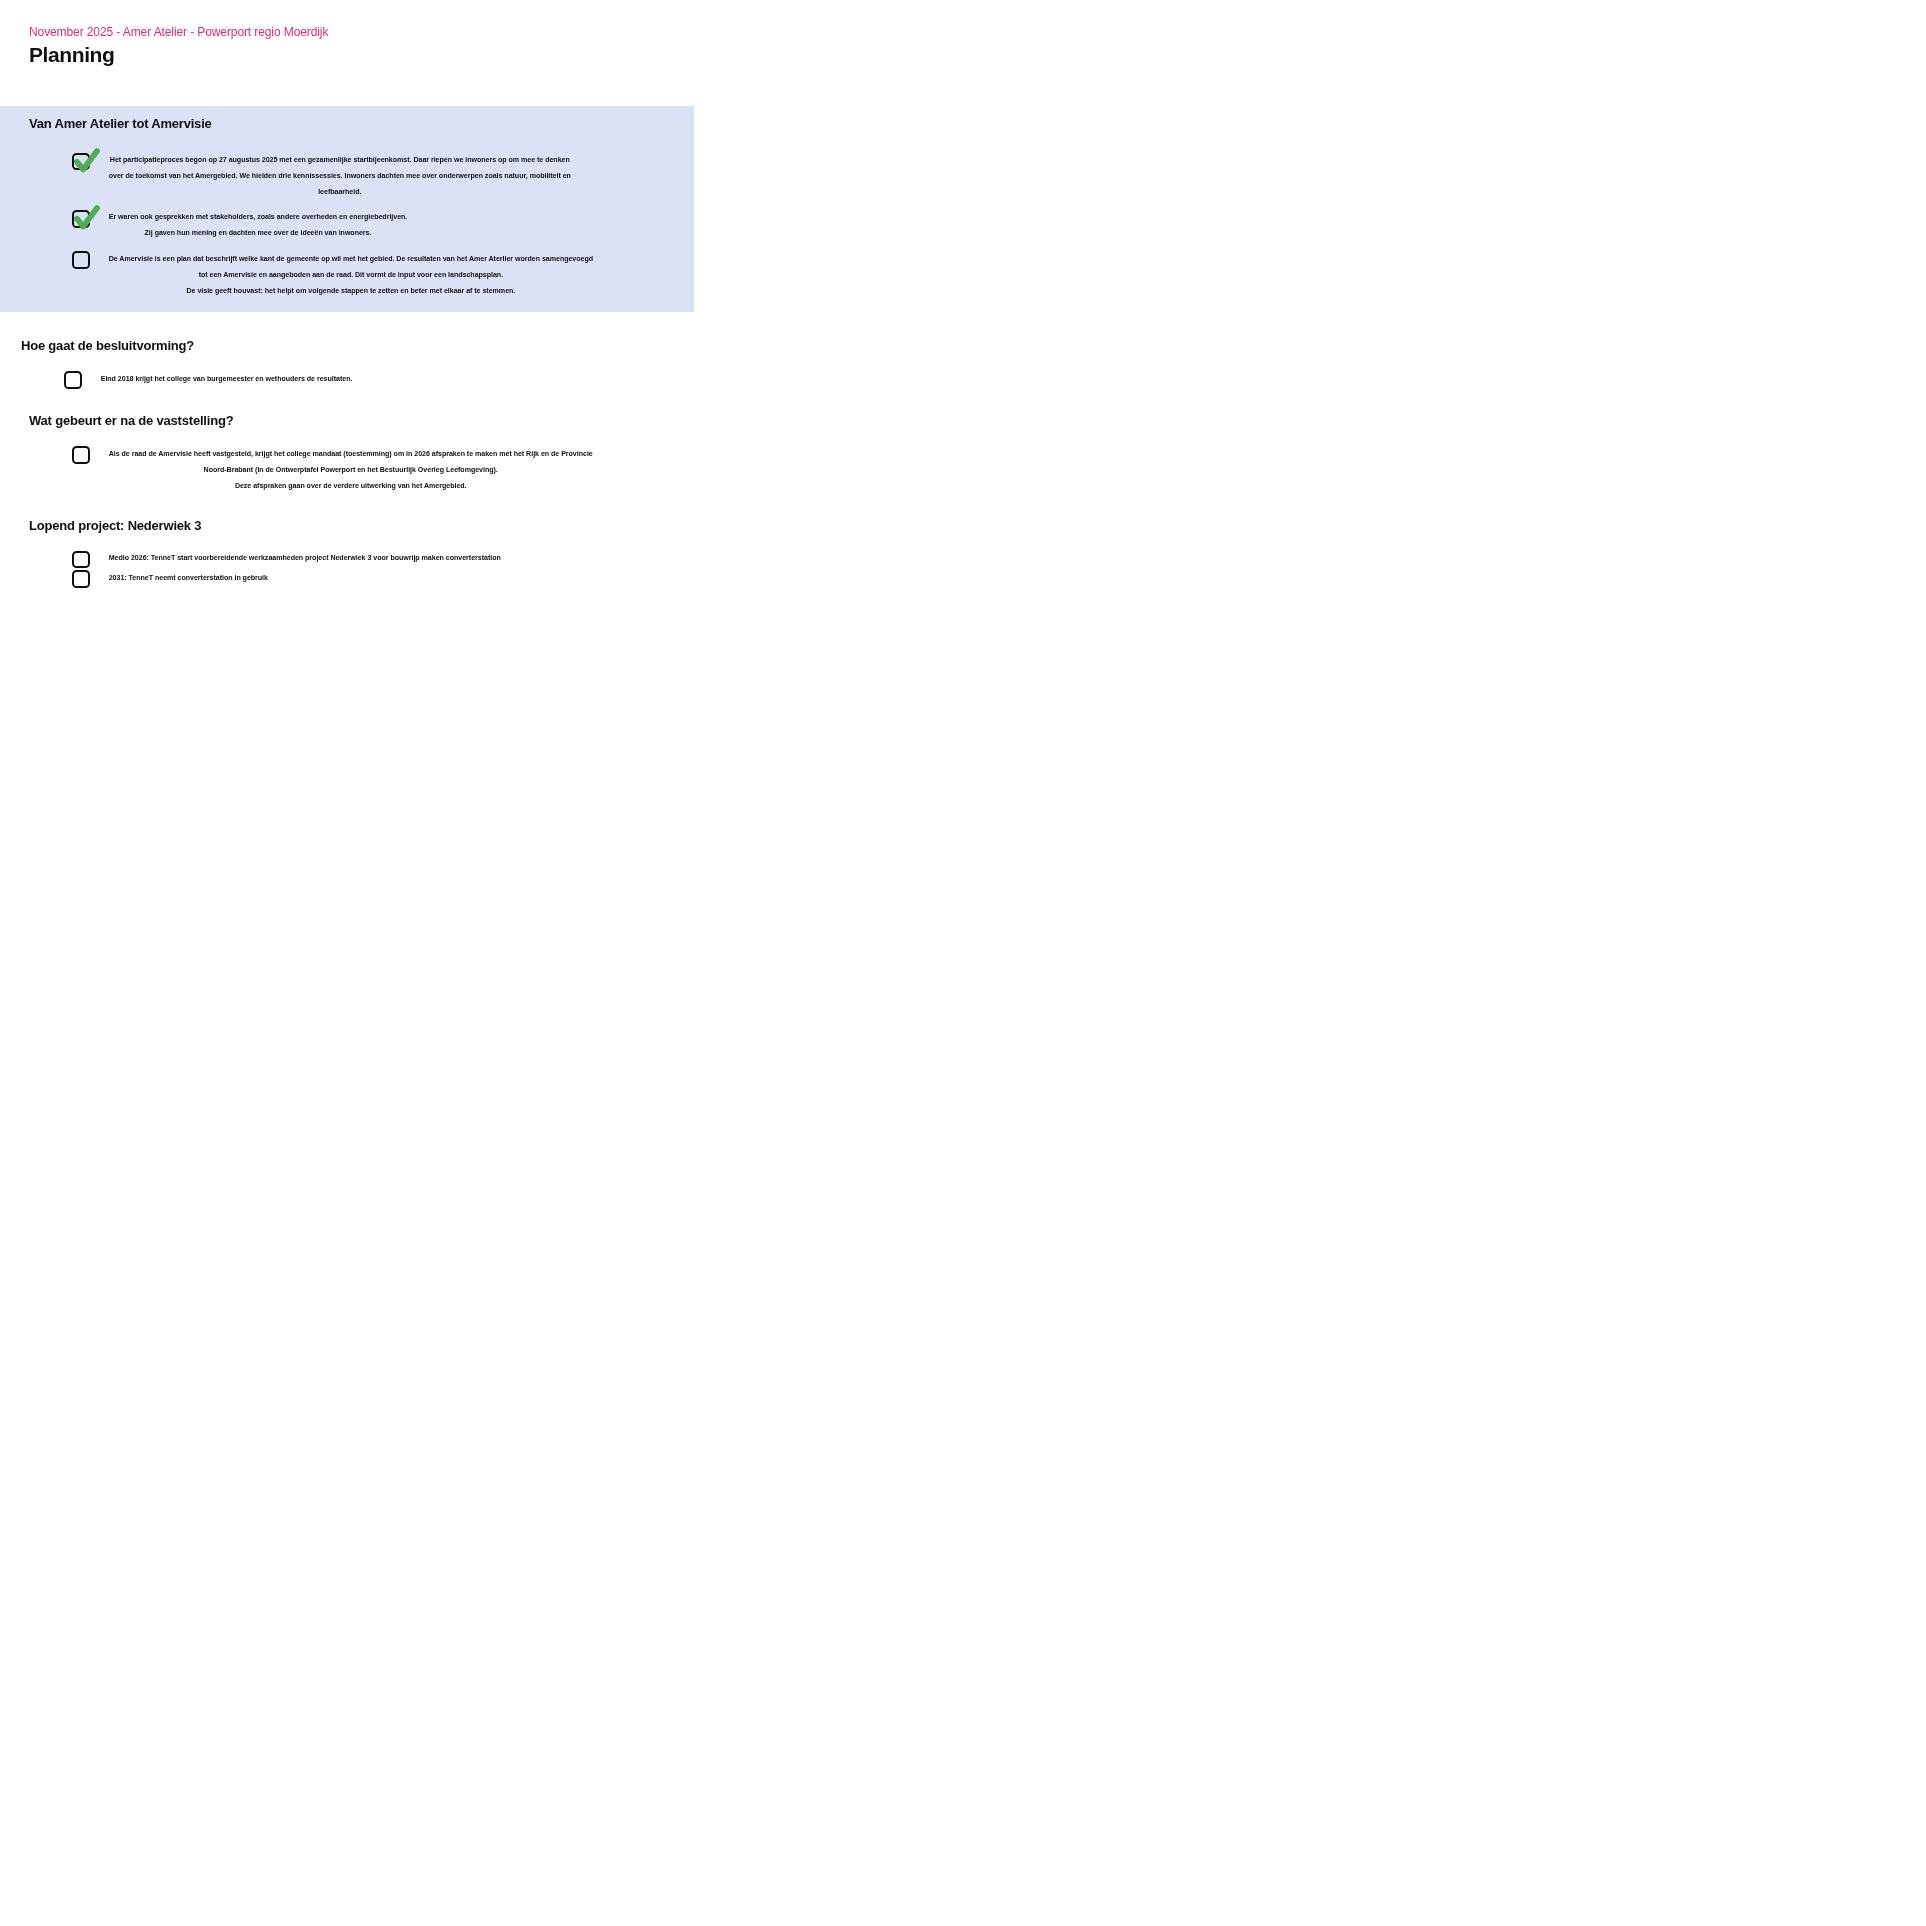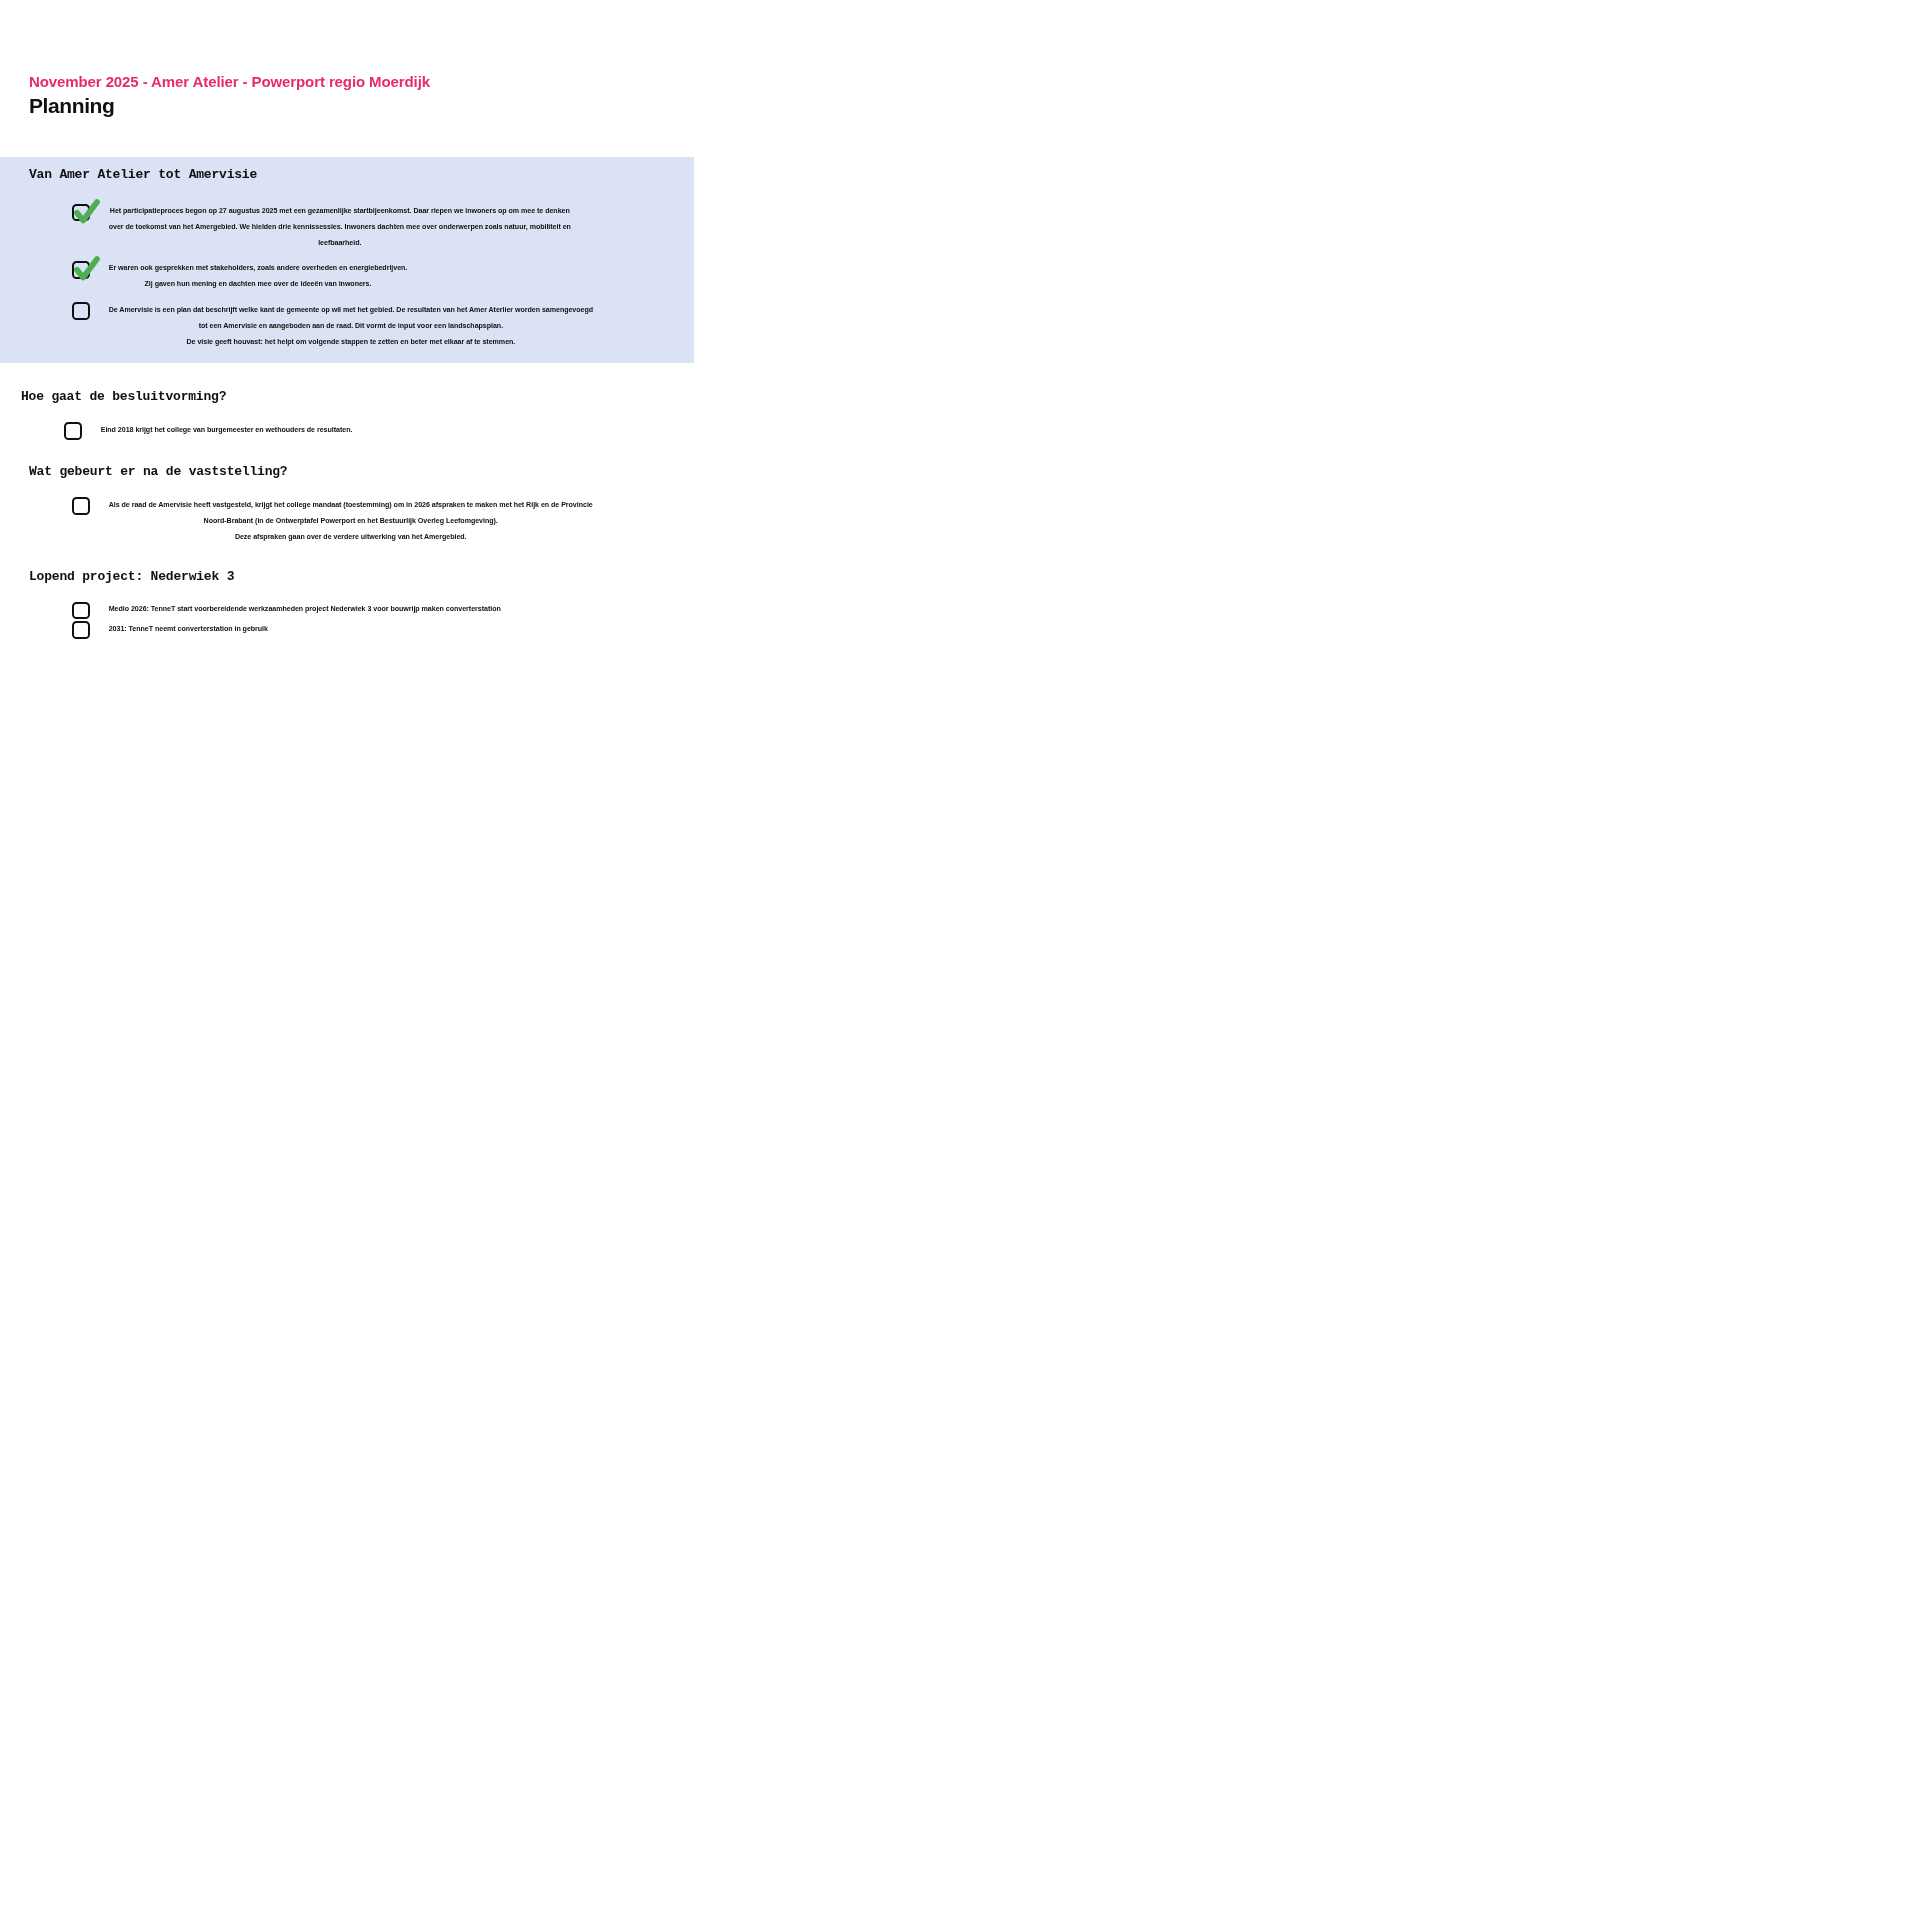--- a/index.html
+++ b/index.html
@@ -15,24 +15,23 @@
     height:694px;
     font-family:"Liberation Sans","DejaVu Sans",sans-serif;
     color:var(--ink);
     overflow:hidden;
   }
   .header{
     padding:25.4px 29px 0 29px;
   }
   .kicker{
     color:var(--pink);
-    font-size:15px;
-    font-weight:700;
+    font-size:12px;
+    font-weight:400;
     letter-spacing:-0.1px;
-    margin-top:48px;
   }
   .page-title{
     margin-top:3.9px;
     font-size:21px;
     font-weight:700;
     letter-spacing:-0.4px;
   }
   .section{
     padding-left:29px;
     padding-right:29px;
@@ -40,21 +39,20 @@
   .section.tinted{
     margin-top:39px;
     background:var(--section-bg);
     padding-top:10px;
     padding-bottom:13px;
   }
   .section-heading{
     font-size:13px;
     font-weight:700;
     letter-spacing:-0.2px;
-    font-family:Liberation Mono, monospace;
   }
   .items{
     margin-top:21px;
     margin-left:43px;
   }
   .section.white .items{
     margin-top:17.7px;
   }
   .item{
     display:flex;

